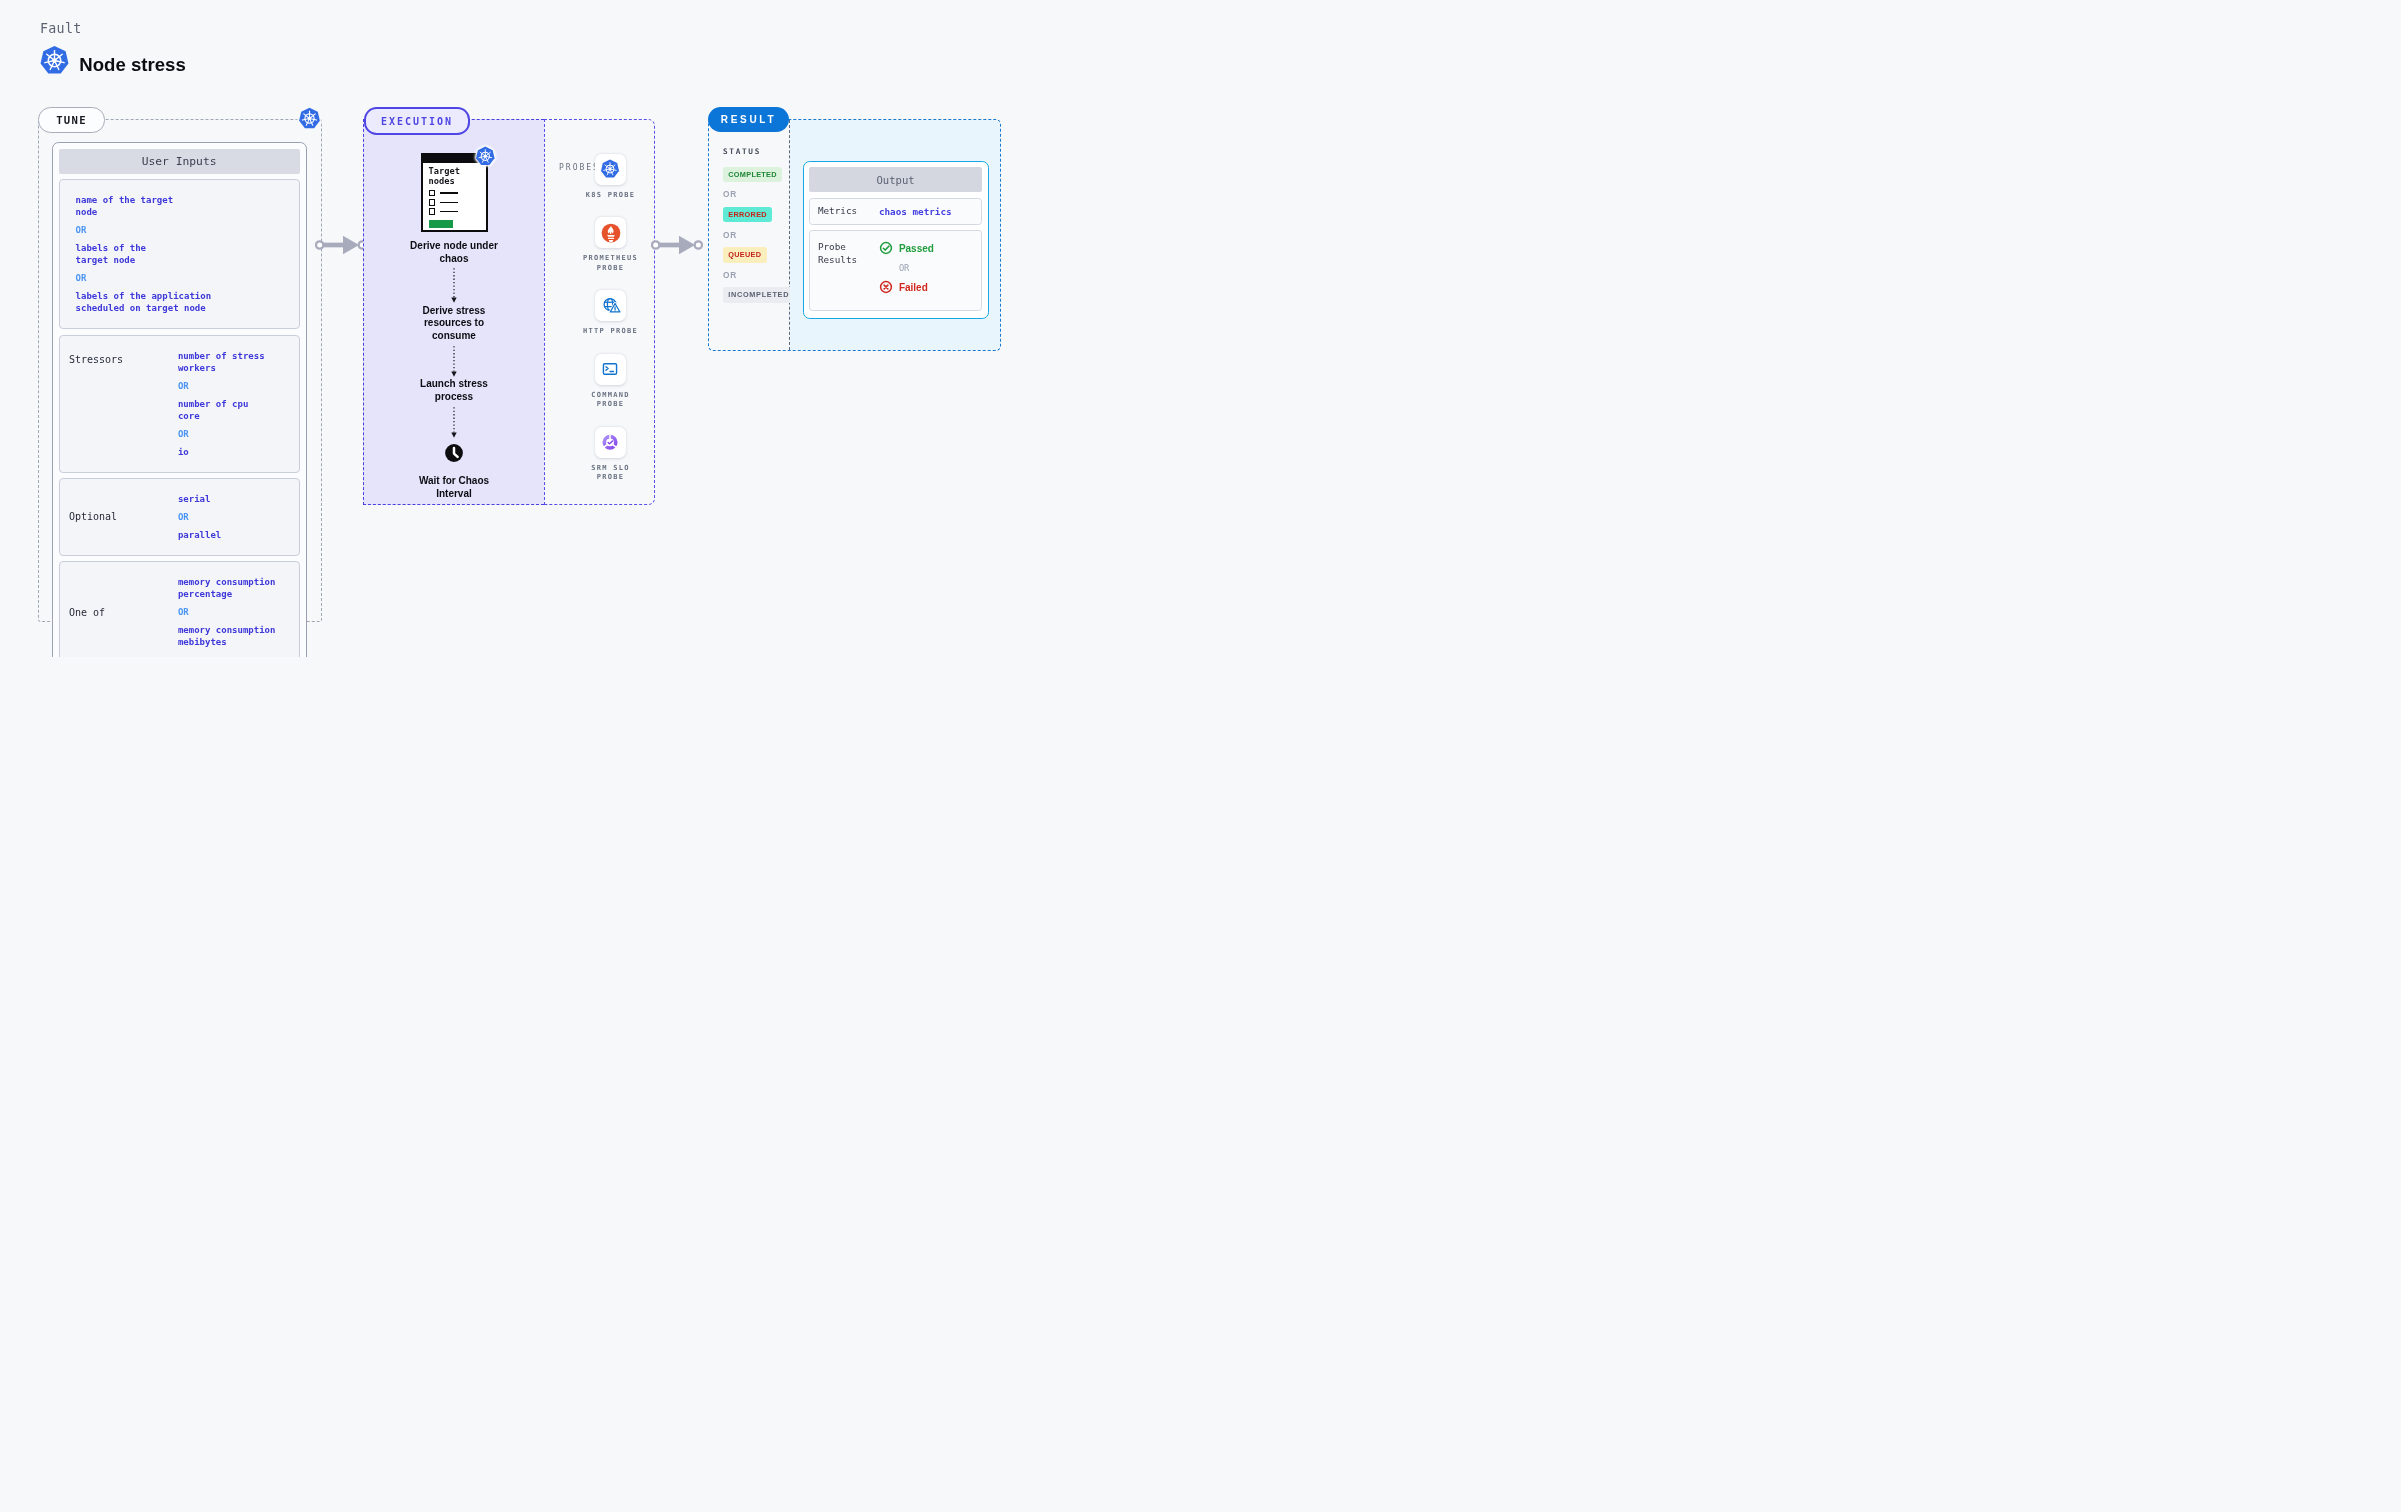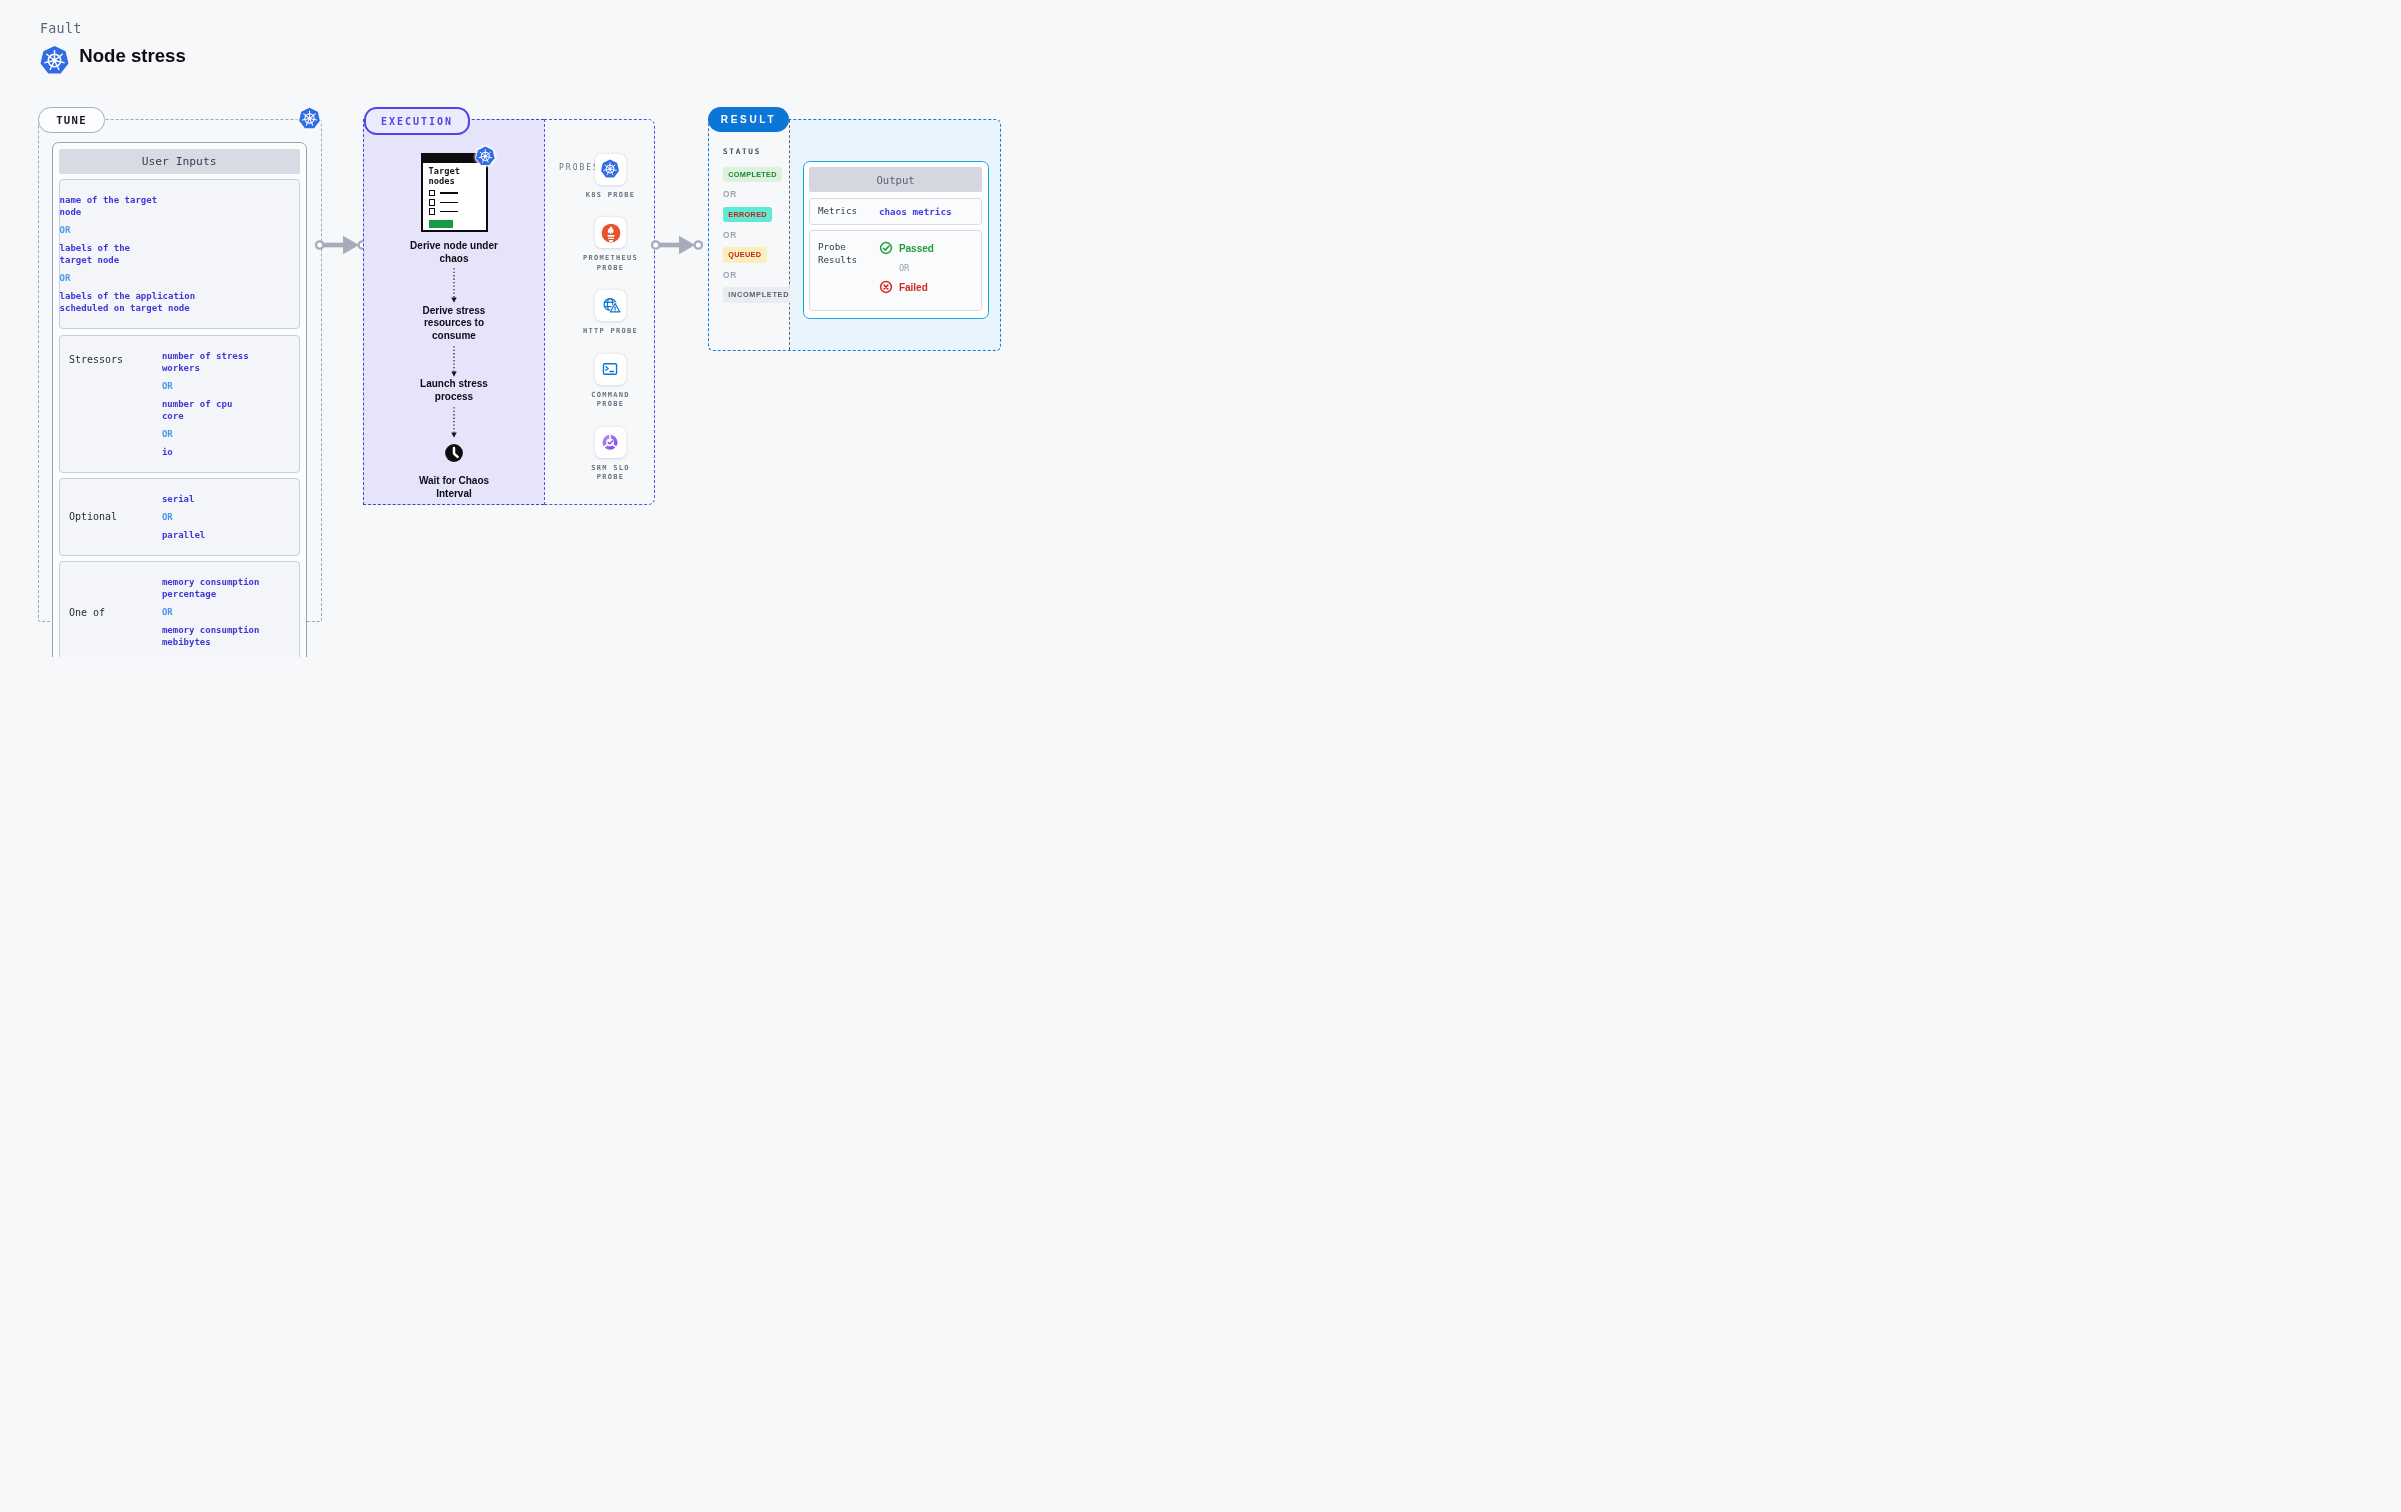--- a/index.html
+++ b/index.html
@@ -2,21 +2,21 @@
 <html style="font-size:10.6px"><head>
 <meta charset="utf-8">
 <style>
   html,body{margin:0;padding:0;background:#f7f8fa;}
   .canvas{position:relative;width:1044px;height:657px;background:#f7f8fa;
           font-family:"DejaVu Sans Mono",monospace;overflow:hidden;}
   svg{display:block;}
 
   
   .kicker{position:absolute;left:40px;top:21px;font-size:13.3px;color:#5b6372;letter-spacing:0.3px;}
-  .title-row{position:absolute;left:39px;top:45px;display:flex;align-items:flex-start;gap:9.3px;}
+  .title-row{position:absolute;left:39px;top:45px;display:flex;align-items:flex-end;gap:9.3px;}
   .title-row .k8s-lg{width:31px;height:31px;}
   .page-title{font-family:"Liberation Sans",sans-serif;font-weight:800;font-size:18.6px;color:#0c0d10;margin:0;}
 
   
   .pill{display:flex;align-items:center;justify-content:center;border-radius:12.6px;z-index:3;}
   .tune-pill{position:absolute;left:38px;top:107px;width:65px;height:24px;background:#fcfdff;
              border:1.7px solid #a7adbb;font-weight:bold;font-size:10.6px;letter-spacing:1.3px;color:#17191f;}
   .exec-pill{position:absolute;left:364px;top:107px;width:102px;height:24px;background:#eceafd;
              border:2px solid #4f46e5;color:#4f46e5;font-weight:bold;font-size:10px;letter-spacing:2px;}
   .result-pill{position:absolute;left:708px;top:107px;width:81px;height:24.6px;background:#0b76d8;color:#fff;
@@ -31,21 +31,21 @@
             background:#fbfcfd;padding:6px 6px 9.3px;box-sizing:border-box;}
   .ui-header{height:25px;background:#d9dbe4;border-radius:2px;display:flex;align-items:center;justify-content:center;
              font-size:11.3px;color:#3a4050;}
   .ui-row{border:1px solid #c9cedb;border-radius:4px;background:#f4f5f9;display:flex;padding:6.7px 0;margin-top:5.3px;box-sizing:border-box;}
   .ui-row .row-label{width:93px;padding:12px 0 0 9.3px;font-size:10px;color:#262b38;flex-shrink:0;}
   .ui-row.center{align-items:center;}
   .ui-row.center .row-label{padding-top:0;}
   .ui-row.r1{min-height:110px;} .ui-row.r2{min-height:110px;}
   .ui-row.r3{min-height:47px;} .ui-row.r4{min-height:84px;}
   .row-values{flex:1;padding:1.3px 2.7px 1.3px 0;}
-  .val{font-weight:bold;font-size:9px;line-height:12px;color:#3e38d9;white-space:pre-line;margin:6px 0;}
+  .val{font-weight:bold;font-size:9px;line-height:12px;color:#3e38d9;white-space:pre-line;margin:6px 16px;}
   .val.or{color:#4b96f3;}
 
   
   .flow-arrow{position:absolute;width:52px;height:24px;}
   .arrow-1{left:315px;top:233px;} .arrow-2{left:651px;top:233px;}
 
   
   .exec-box{position:absolute;left:363px;top:119px;width:181px;height:386px;background:#e6e4fb;
             border:1.7px dashed #4a40e0;border-right:none;box-sizing:border-box;
             display:flex;flex-direction:column;align-items:center;}

